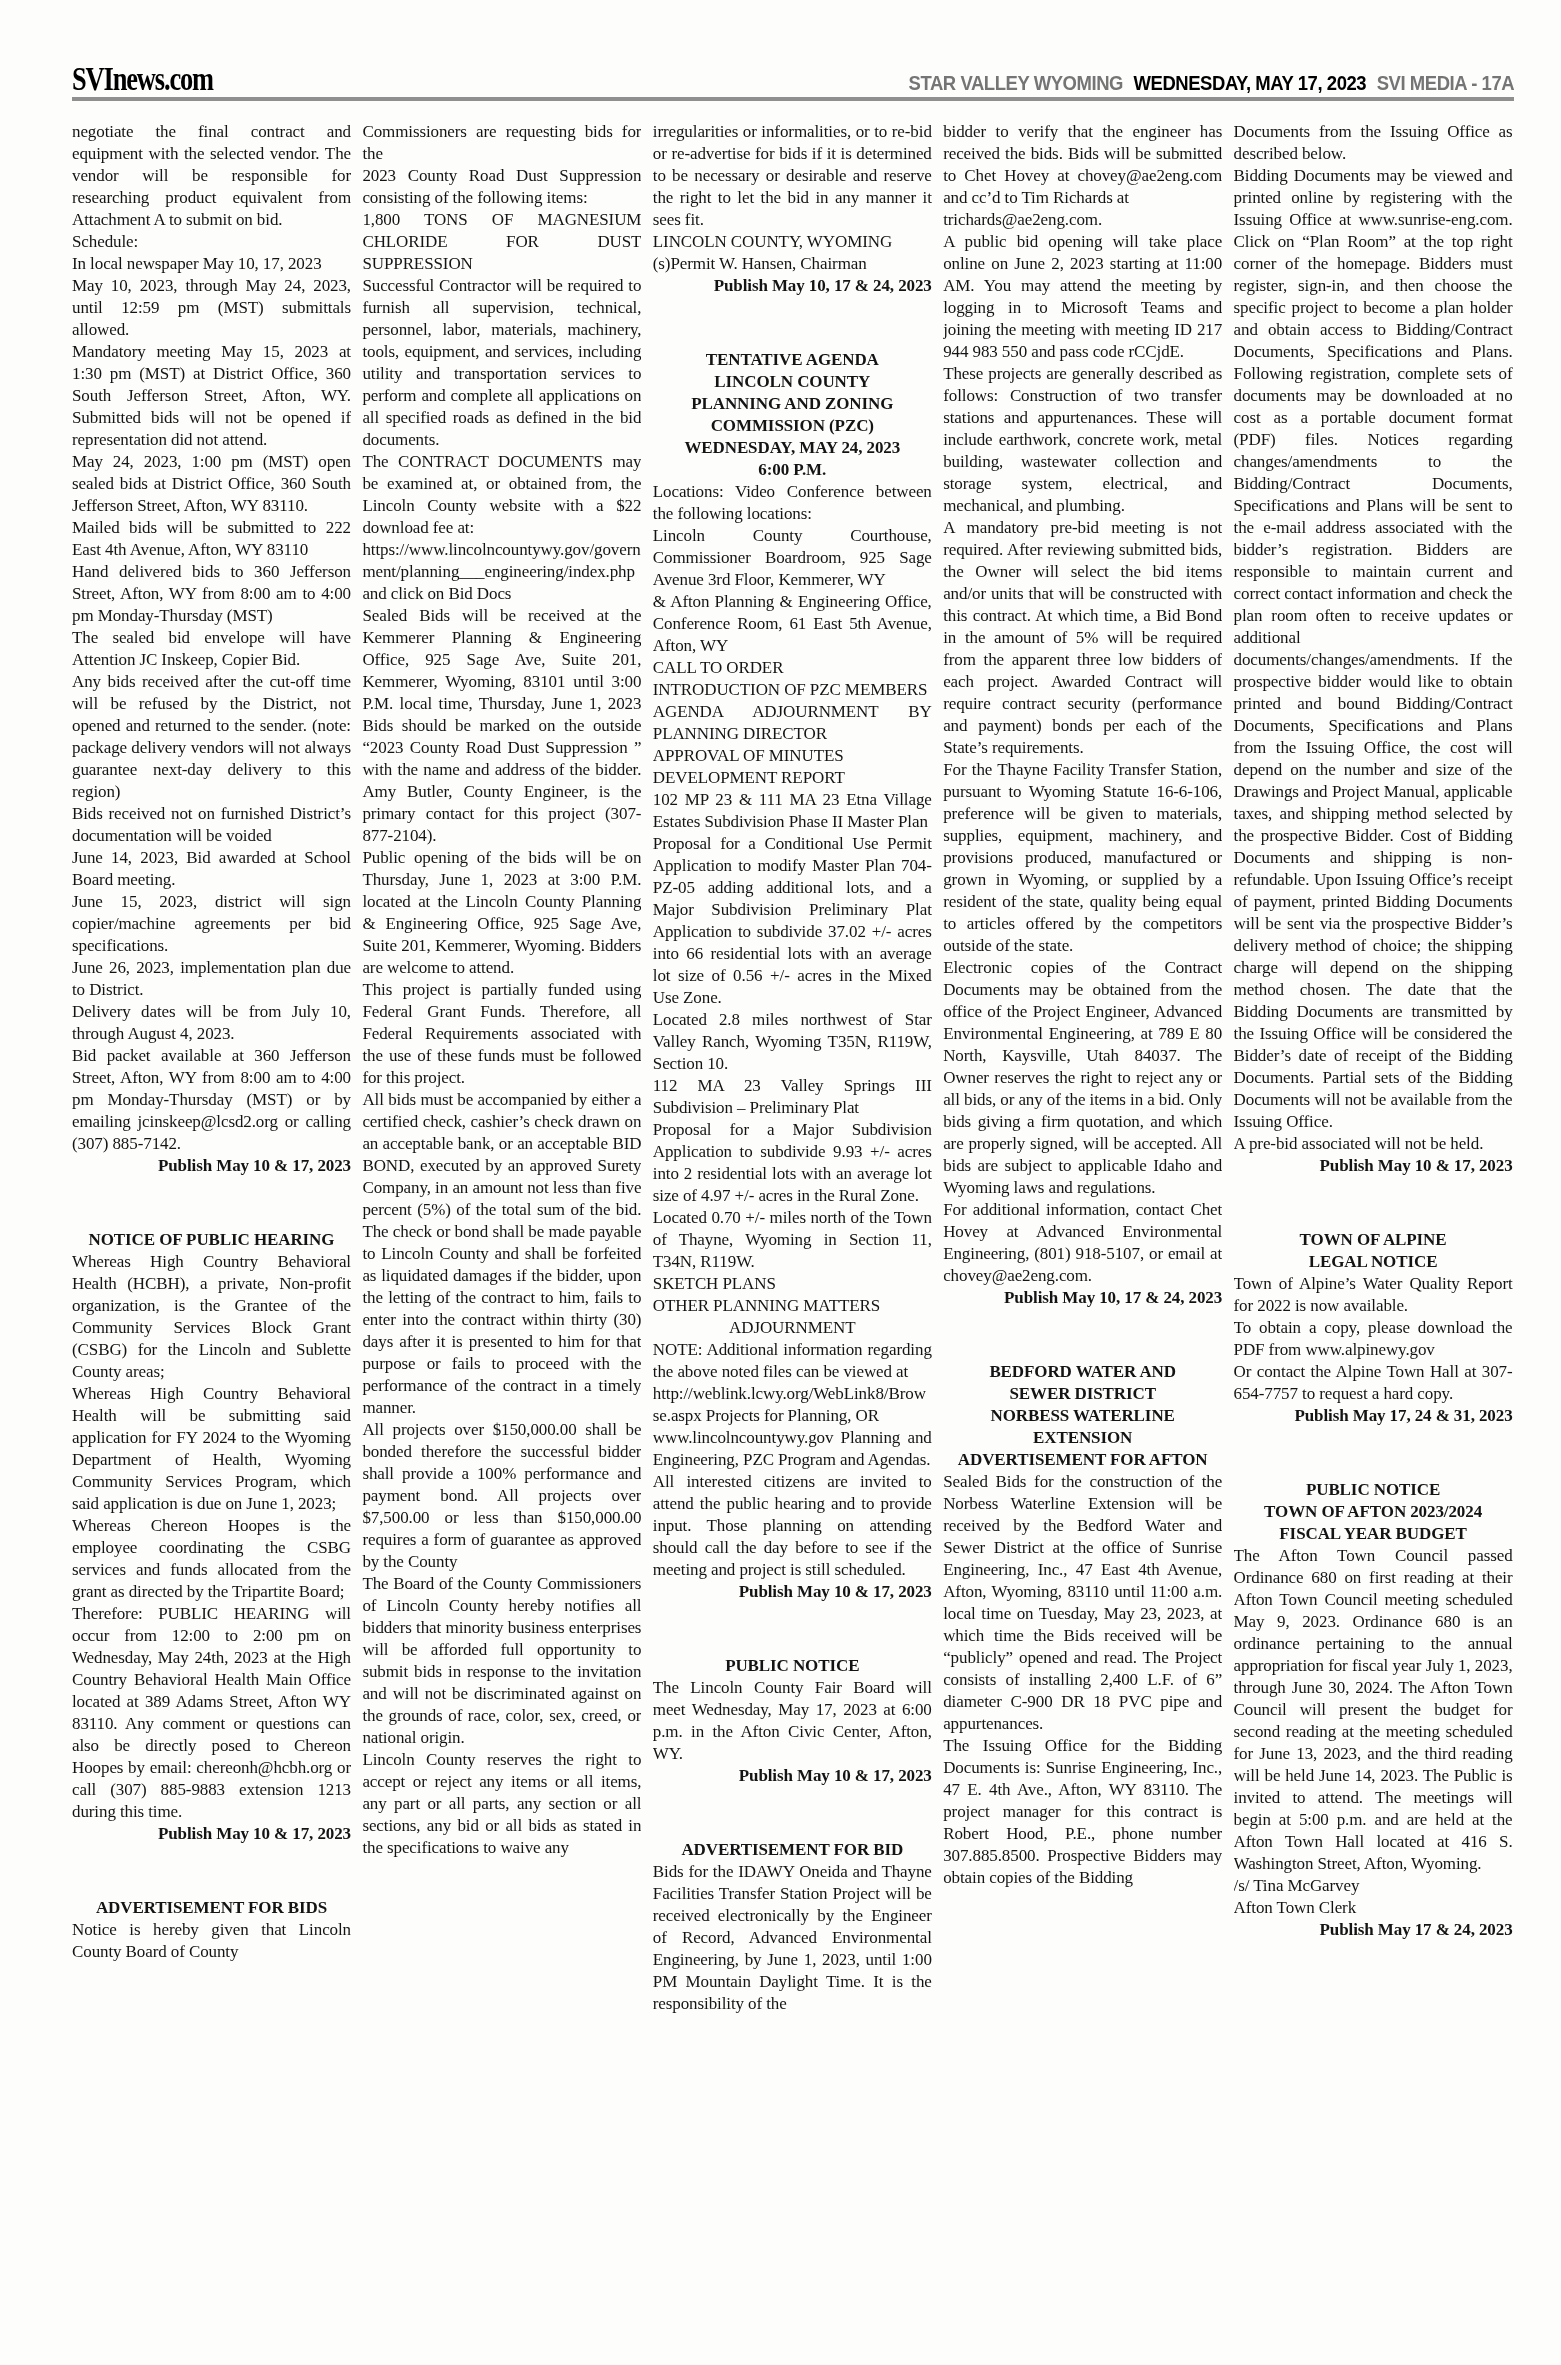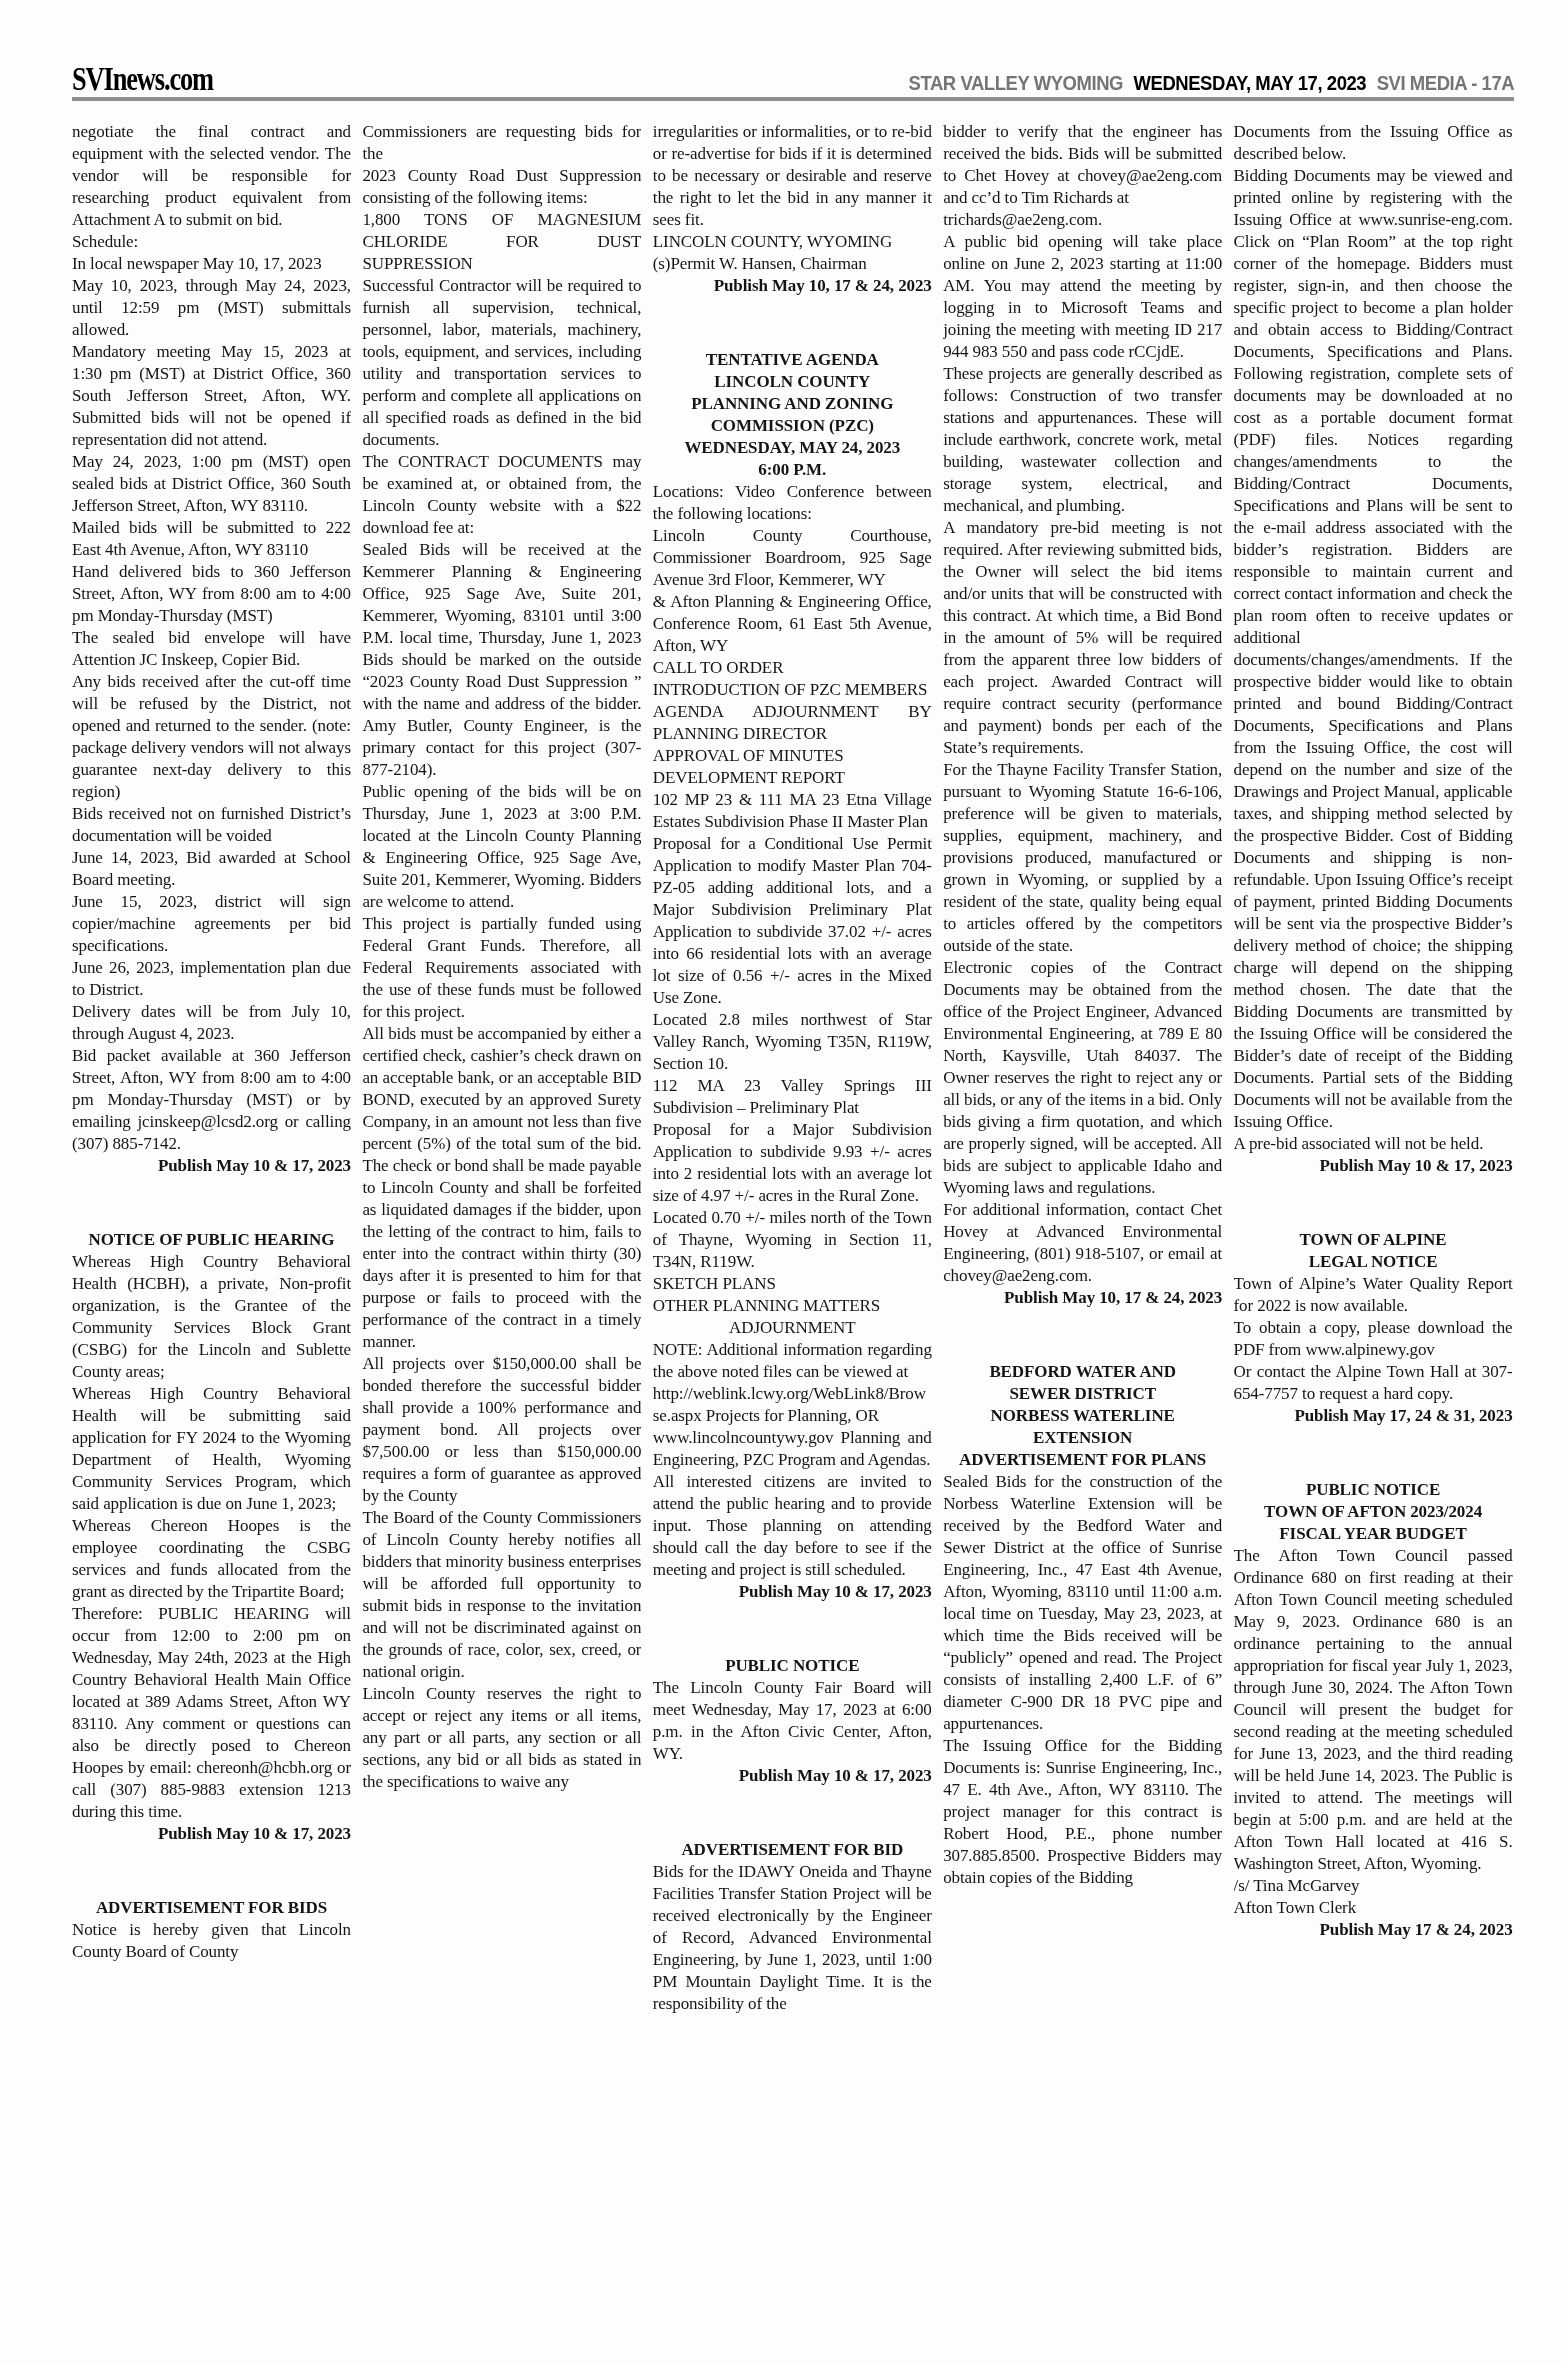--- a/index.html
+++ b/index.html
@@ -98,20 +98,21 @@
       <div class="b-pub">Publish May 10 &amp; 17, 2023</div>
       <div class="b-h">ADVERTISEMENT FOR BIDS</div>
       <div class="b-p">Notice is hereby given that Lincoln County Board of County</div>
     </div>
     <div class="col">
       <div class="b-p">Commissioners are requesting bids for the</div>
       <div class="b-p">2023 County Road Dust Suppression consisting of the following items:</div>
       <div class="b-p">1,800 TONS OF MAGNESIUM CHLORIDE FOR DUST SUPPRESSION</div>
       <div class="b-p">Successful Contractor will be required to furnish all supervision, technical, personnel, labor, materials, machinery, tools, equipment, and services, including utility and transportation services to perform and complete all applications on all specified roads as defined in the bid documents.</div>
       <div class="b-p">The CONTRACT DOCUMENTS may be examined at, or obtained from, the Lincoln County website with a $22 download fee at:</div>
+      <div class="b-p">https://www.lincolncountywy.gov/government/planning___engineering/index.php and click on Bid Docs</div>
       <div class="b-p">Sealed Bids will be received at the Kemmerer Planning &amp; Engineering Office, 925 Sage Ave, Suite 201, Kemmerer, Wyoming, 83101 until 3:00 P.M. local time, Thursday, June 1, 2023  Bids should be marked on the outside “2023 County Road Dust Suppression ” with the name and address of the bidder. Amy Butler, County Engineer, is the primary contact for this project (307-877-2104).</div>
       <div class="b-p">Public opening of the bids will be on Thursday, June 1, 2023 at 3:00 P.M. located at the Lincoln County Planning &amp; Engineering Office, 925 Sage Ave, Suite 201, Kemmerer, Wyoming.  Bidders are welcome to attend.</div>
       <div class="b-p">This project is partially funded using Federal Grant Funds.  Therefore, all Federal Requirements associated with the use of these funds must be followed for this project.</div>
       <div class="b-p">All bids must be accompanied by either a certified check, cashier’s check drawn on an acceptable bank, or an acceptable BID BOND, executed by an approved Surety Company, in an amount not less than five percent (5%) of the total sum of the bid.  The check or bond shall be made payable to Lincoln County and shall be forfeited as liquidated damages if the bidder, upon the letting of the contract to him, fails to enter into the contract within thirty (30) days after it is presented to him for that purpose or fails to proceed with the performance of the contract in a timely manner.</div>
       <div class="b-p">All projects over $150,000.00 shall be bonded therefore the successful bidder shall provide a 100% performance and payment bond.  All projects over $7,500.00 or less than $150,000.00 requires a form of guarantee as approved by the County</div>
       <div class="b-p">The Board of the County Commissioners of Lincoln County hereby notifies all bidders that minority business enterprises will be afforded full opportunity to submit bids in response to the invitation and will not be discriminated against on the grounds of race, color, sex, creed, or national origin.</div>
       <div class="b-p">Lincoln County reserves the right to accept or reject any items or all items, any part or all parts, any section or all sections, any bid or all bids as stated in the specifications to waive any</div>
     </div>
     <div class="col">
       <div class="b-p">irregularities or informalities, or to re-bid or re-advertise for bids if it is determined to be necessary or desirable and reserve the right to let the bid in any manner it sees fit.</div>
@@ -159,21 +160,21 @@
       <div class="b-p">These projects are generally described as follows: Construction of two transfer stations and appurtenances. These will include earthwork, concrete work, metal building, wastewater collection and storage system, electrical, and mechanical, and plumbing.</div>
       <div class="b-p">A mandatory pre-bid meeting is not required.  After reviewing submitted bids, the Owner will select the bid items and/or units that will be constructed with this contract.  At which time, a Bid Bond in the amount of 5% will be required from the apparent three low bidders of each project. Awarded Contract will require contract security (performance and payment) bonds per each of the State’s requirements.</div>
       <div class="b-p">For the Thayne Facility Transfer Station, pursuant to Wyoming Statute 16-6-106, preference will be given to materials, supplies, equipment, machinery, and provisions produced, manufactured or grown in Wyoming, or supplied by a resident of the state, quality being equal to articles offered by the competitors outside of the state.</div>
       <div class="b-p">Electronic copies of the Contract Documents may be obtained from the office of the Project Engineer, Advanced Environmental Engineering, at 789 E 80 North, Kaysville, Utah 84037. The Owner reserves the right to reject any or all bids, or any of the items in a bid. Only bids giving a firm quotation, and which are properly signed, will be accepted.  All bids are subject to applicable Idaho and Wyoming laws and regulations.</div>
       <div class="b-p">For additional information, contact Chet Hovey at Advanced Environmental Engineering, (801) 918-5107, or email at chovey@ae2eng.com.</div>
       <div class="b-pub">Publish May 10, 17 &amp; 24, 2023</div>
       <div class="b-h">BEDFORD WATER AND
 SEWER DISTRICT
 NORBESS WATERLINE
 EXTENSION
-ADVERTISEMENT FOR PLANS</div>
+ADVERTISEMENT FOR AFTON</div>
       <div class="b-p">Sealed Bids for the construction of the Norbess Waterline Extension will be received by the Bedford Water and Sewer District at the office of Sunrise Engineering, Inc., 47 East 4th Avenue, Afton, Wyoming, 83110 until 11:00 a.m. local time on Tuesday, May 23, 2023, at which time the Bids received will be “publicly” opened and read. The Project consists of installing 2,400 L.F. of 6” diameter C-900 DR 18 PVC pipe and appurtenances.</div>
       <div class="b-p">The Issuing Office for the Bidding Documents is: Sunrise Engineering, Inc., 47 E. 4th Ave., Afton, WY  83110. The project manager for this contract is Robert Hood, P.E., phone number 307.885.8500. Prospective Bidders may obtain copies of the Bidding</div>
     </div>
     <div class="col">
       <div class="b-p">Documents from the Issuing Office as described below.</div>
       <div class="b-p">Bidding Documents may be viewed and printed online by registering with the Issuing Office at www.sunrise-eng.com. Click on “Plan Room” at the top right corner of the homepage. Bidders must register, sign-in, and then choose the specific project to become a plan holder and obtain access to Bidding/Contract Documents, Specifications and Plans. Following registration, complete sets of documents may be downloaded at no cost as a portable document format (PDF) files. Notices regarding changes/amendments to the Bidding/Contract Documents, Specifications and Plans will be sent to the e-mail address associated with the bidder’s registration.  Bidders are responsible to maintain current and correct contact information and check the plan room often to receive updates or additional documents/changes/amendments. If the prospective bidder would like to obtain printed and bound Bidding/Contract Documents, Specifications and Plans from the Issuing Office, the cost will depend on the number and size of the Drawings and Project Manual, applicable taxes, and shipping method selected by the prospective Bidder. Cost of Bidding Documents and shipping is non-refundable.  Upon Issuing Office’s receipt of payment, printed Bidding Documents will be sent via the prospective Bidder’s delivery method of choice; the shipping charge will depend on the shipping method chosen.  The date that the Bidding Documents are transmitted by the Issuing Office will be considered the Bidder’s date of receipt of the Bidding Documents.  Partial sets of the Bidding Documents will not be available from the Issuing Office.</div>
       <div class="b-p">A pre-bid associated will not be held.</div>
       <div class="b-pub">Publish May 10 &amp; 17, 2023</div>
       <div class="b-h">TOWN OF ALPINE
 LEGAL NOTICE</div>

